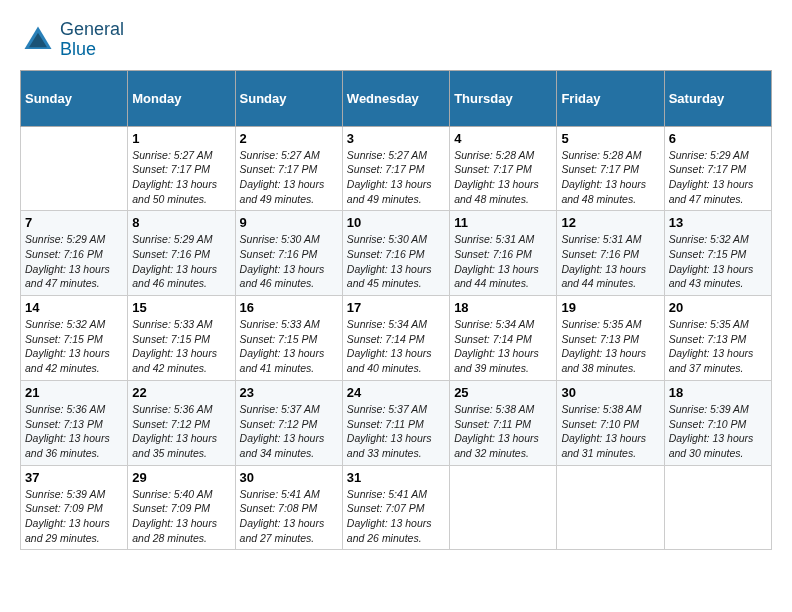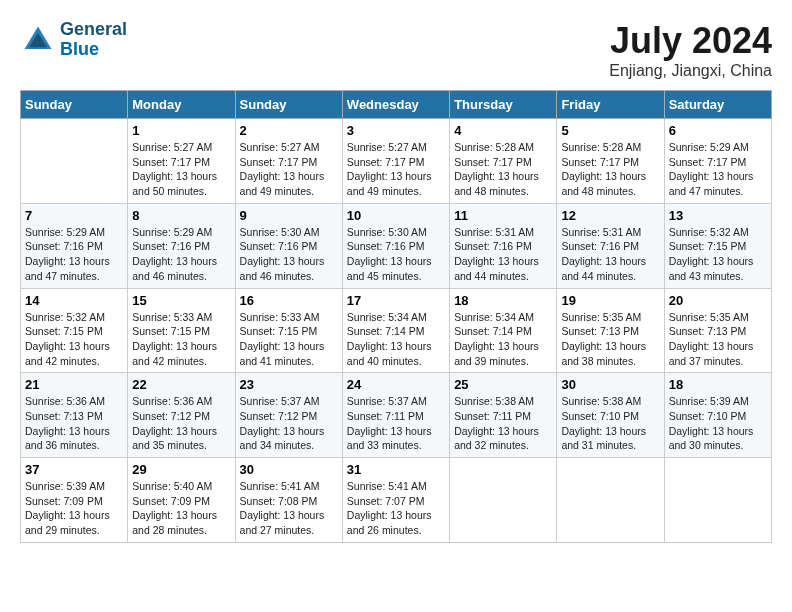--- a/index.html
+++ b/index.html
@@ -16,21 +16,21 @@
       align-items: flex-start;
       margin-bottom: 10px;
     }
     .logo {
       display: flex;
       align-items: center;
       gap: 4px;
     }
     .logo-text {
       font-size: 18px;
-      font-weight: bold;
+      font-weight: normal;
       color: #1a5276;
       line-height: 1.1;
     }
     .logo-icon {
       width: 36px;
       height: 36px;
     }
     .title-section {
       text-align: right;
     }
@@ -46,21 +46,21 @@
     table {
       width: 100%;
       border-collapse: collapse;
       font-size: 11px;
     }
     thead tr {
       background-color: #2471a3;
       color: #fff;
     }
     thead th {
-      padding: 6px 4px;
+      padding: 20px 4px;
       font-size: 13px;
       font-weight: bold;
       border: 1px solid #aaa;
       text-align: left;
     }
     tbody td {
       border: 1px solid #ccc;
       vertical-align: top;
       padding: 4px;
       min-height: 80px;
@@ -68,20 +68,21 @@
     }
     .day-number {
       font-size: 13px;
       font-weight: bold;
       margin-bottom: 2px;
     }
     .day-info {
       font-size: 10.5px;
       color: #222;
       line-height: 1.4;
+      font-style: italic;
     }
     tbody tr:nth-child(even) td {
       background-color: #f5f8fa;
     }
     tbody tr:nth-child(odd) td {
       background-color: #fff;
     }
     td.empty {
       background-color: #f0f0f0;
     }
@@ -93,24 +94,20 @@
   <div class="logo">
     <svg class="logo-icon" viewBox="0 0 40 40">
       <polygon points="20,5 35,30 5,30" fill="#2980b9"></polygon>
       <polygon points="20,12 30,28 10,28" fill="#1a5276"></polygon>
     </svg>
     <div class="logo-text">
       <div><span style="color:#1a5276;">General</span></div>
       <div><span style="color:#0369a1;">Blue</span></div>
     </div>
   </div>
-  <div class="title-section">
-    <div class="month-title">July 2024</div>
-    <div class="location-title">Enjiang, Jiangxi, China</div>
-  </div>
 </div>
 
 <table>
   <thead>
     <tr>
     <th>Sunday</th>
         <th>Monday</th>
         <th>Sunday</th>
         <th>Wednesday</th>
         <th>Thursday</th>

